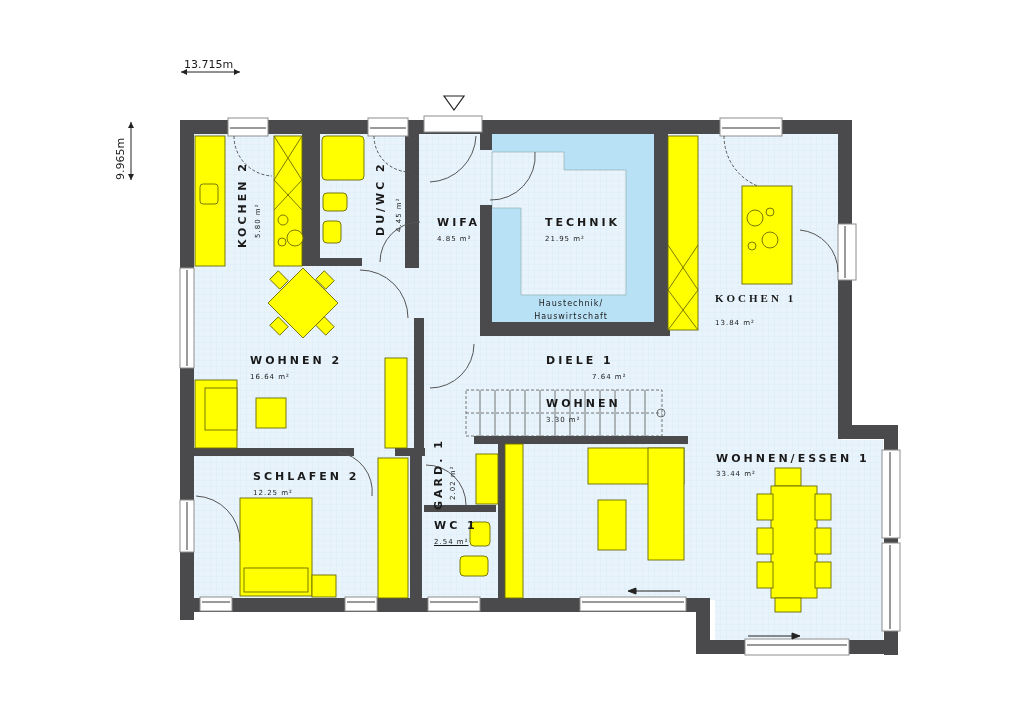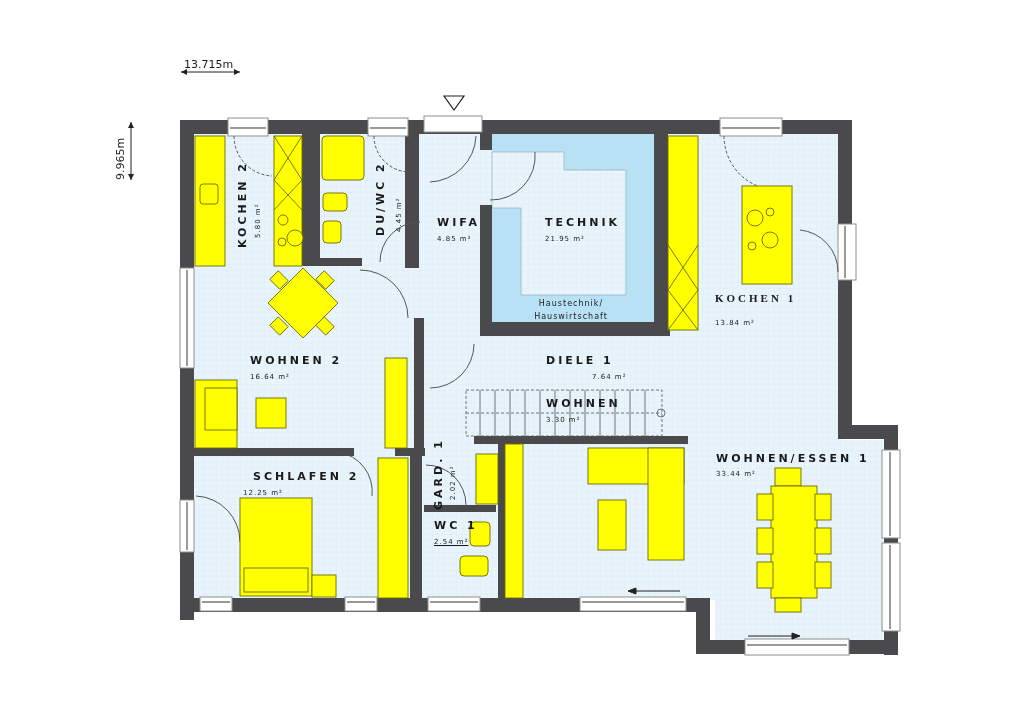--- a/index.html
+++ b/index.html
@@ -235,21 +235,21 @@
 <div class="lbl" style="left:250px;top:354px;text-align:right;">WOHNEN 2</div>
 <div class="area" style="left:250px;top:373px;">16.64 m²</div>
 
 <div class="lbl" style="left:546px;top:354px;">DIELE 1</div>
 <div class="area" style="left:546px;top:373px;margin-left:46px;">7.64 m²</div>
 
 <div class="lbl" style="left:546px;top:397px;">WOHNEN</div>
 <div class="area" style="left:546px;top:416px;">3.30 m²</div>
 
 <div class="lbl" style="left:253px;top:470px;">SCHLAFEN 2</div>
-<div class="area" style="left:243px;top:489px;">12.25 m²</div>
+<div class="area" style="left:253px;top:489px;">12.25 m²</div>
 
 <div class="lbl vert" style="left:432px;top:510px;">GARD. 1</div>
 <div class="area vert" style="left:449px;top:500px;">2.02 m²</div>
 
 <div class="lbl" style="left:434px;top:519px;">WC 1</div>
 <div class="area" style="left:434px;top:538px;text-decoration:underline;">2.54 m²</div>
 
 <div class="lbl" style="left:716px;top:452px;">WOHNEN/ESSEN 1</div>
 <div class="area" style="left:716px;top:470px;">33.44 m²</div>
 

